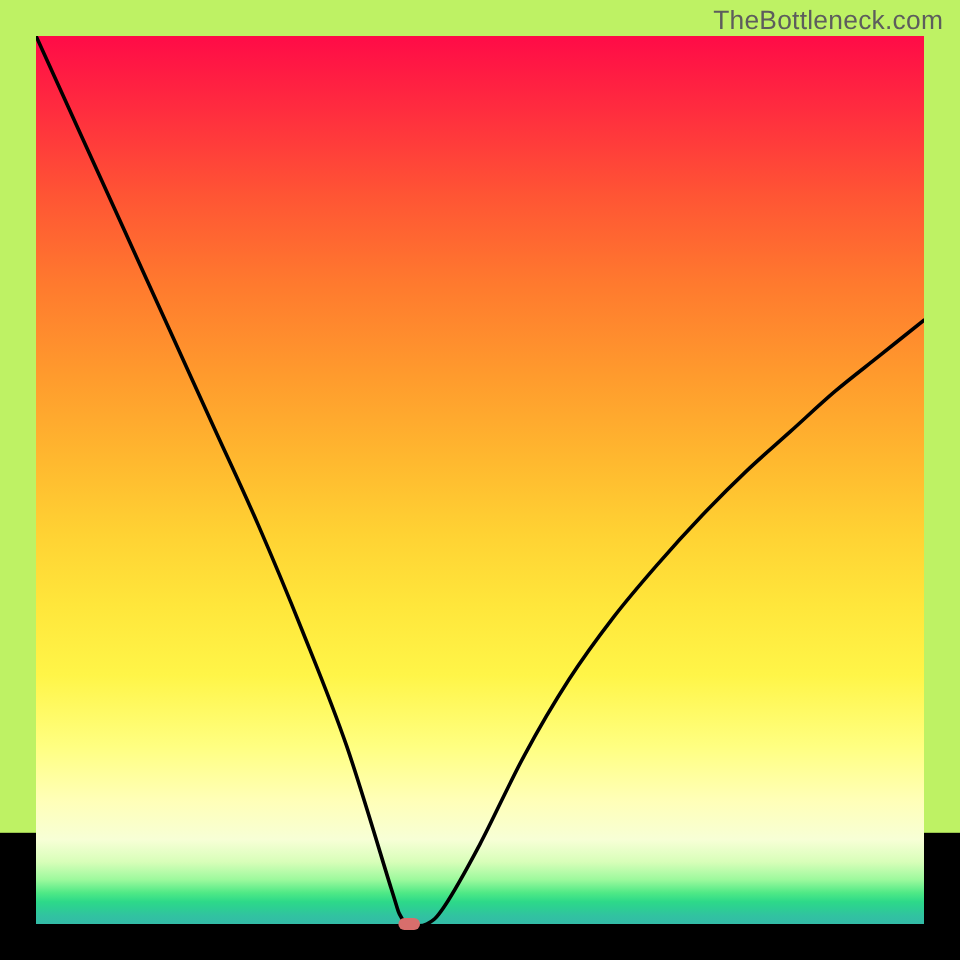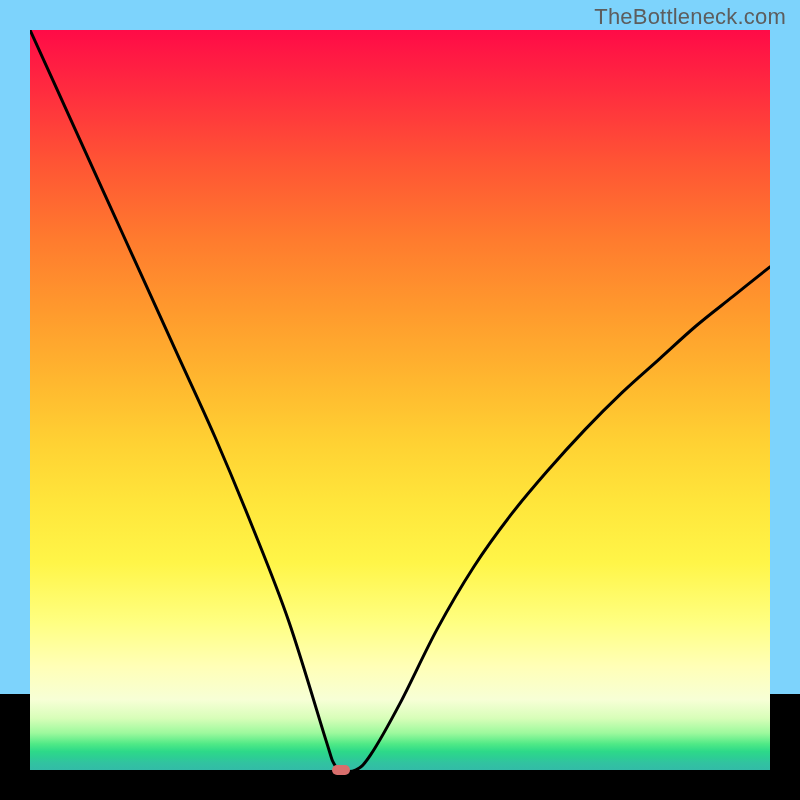--- a/index.html
+++ b/index.html
@@ -8,21 +8,21 @@
     width: 800px;
     height: 800px;
     overflow: hidden;
     background: #000;
     font-family: Arial, Helvetica, sans-serif;
   }
   .frame {
     position: relative;
     width: 800px;
     height: 694px;
-    background: #7dd3fc;
+    background: #bef264;
   }
   .watermark {
     position: absolute;
     top: 4px;
     right: 14px;
     color: #5d5d5d;
     font-size: 22px;
     font-weight: 500;
     letter-spacing: 0.2px;
     z-index: 5;

